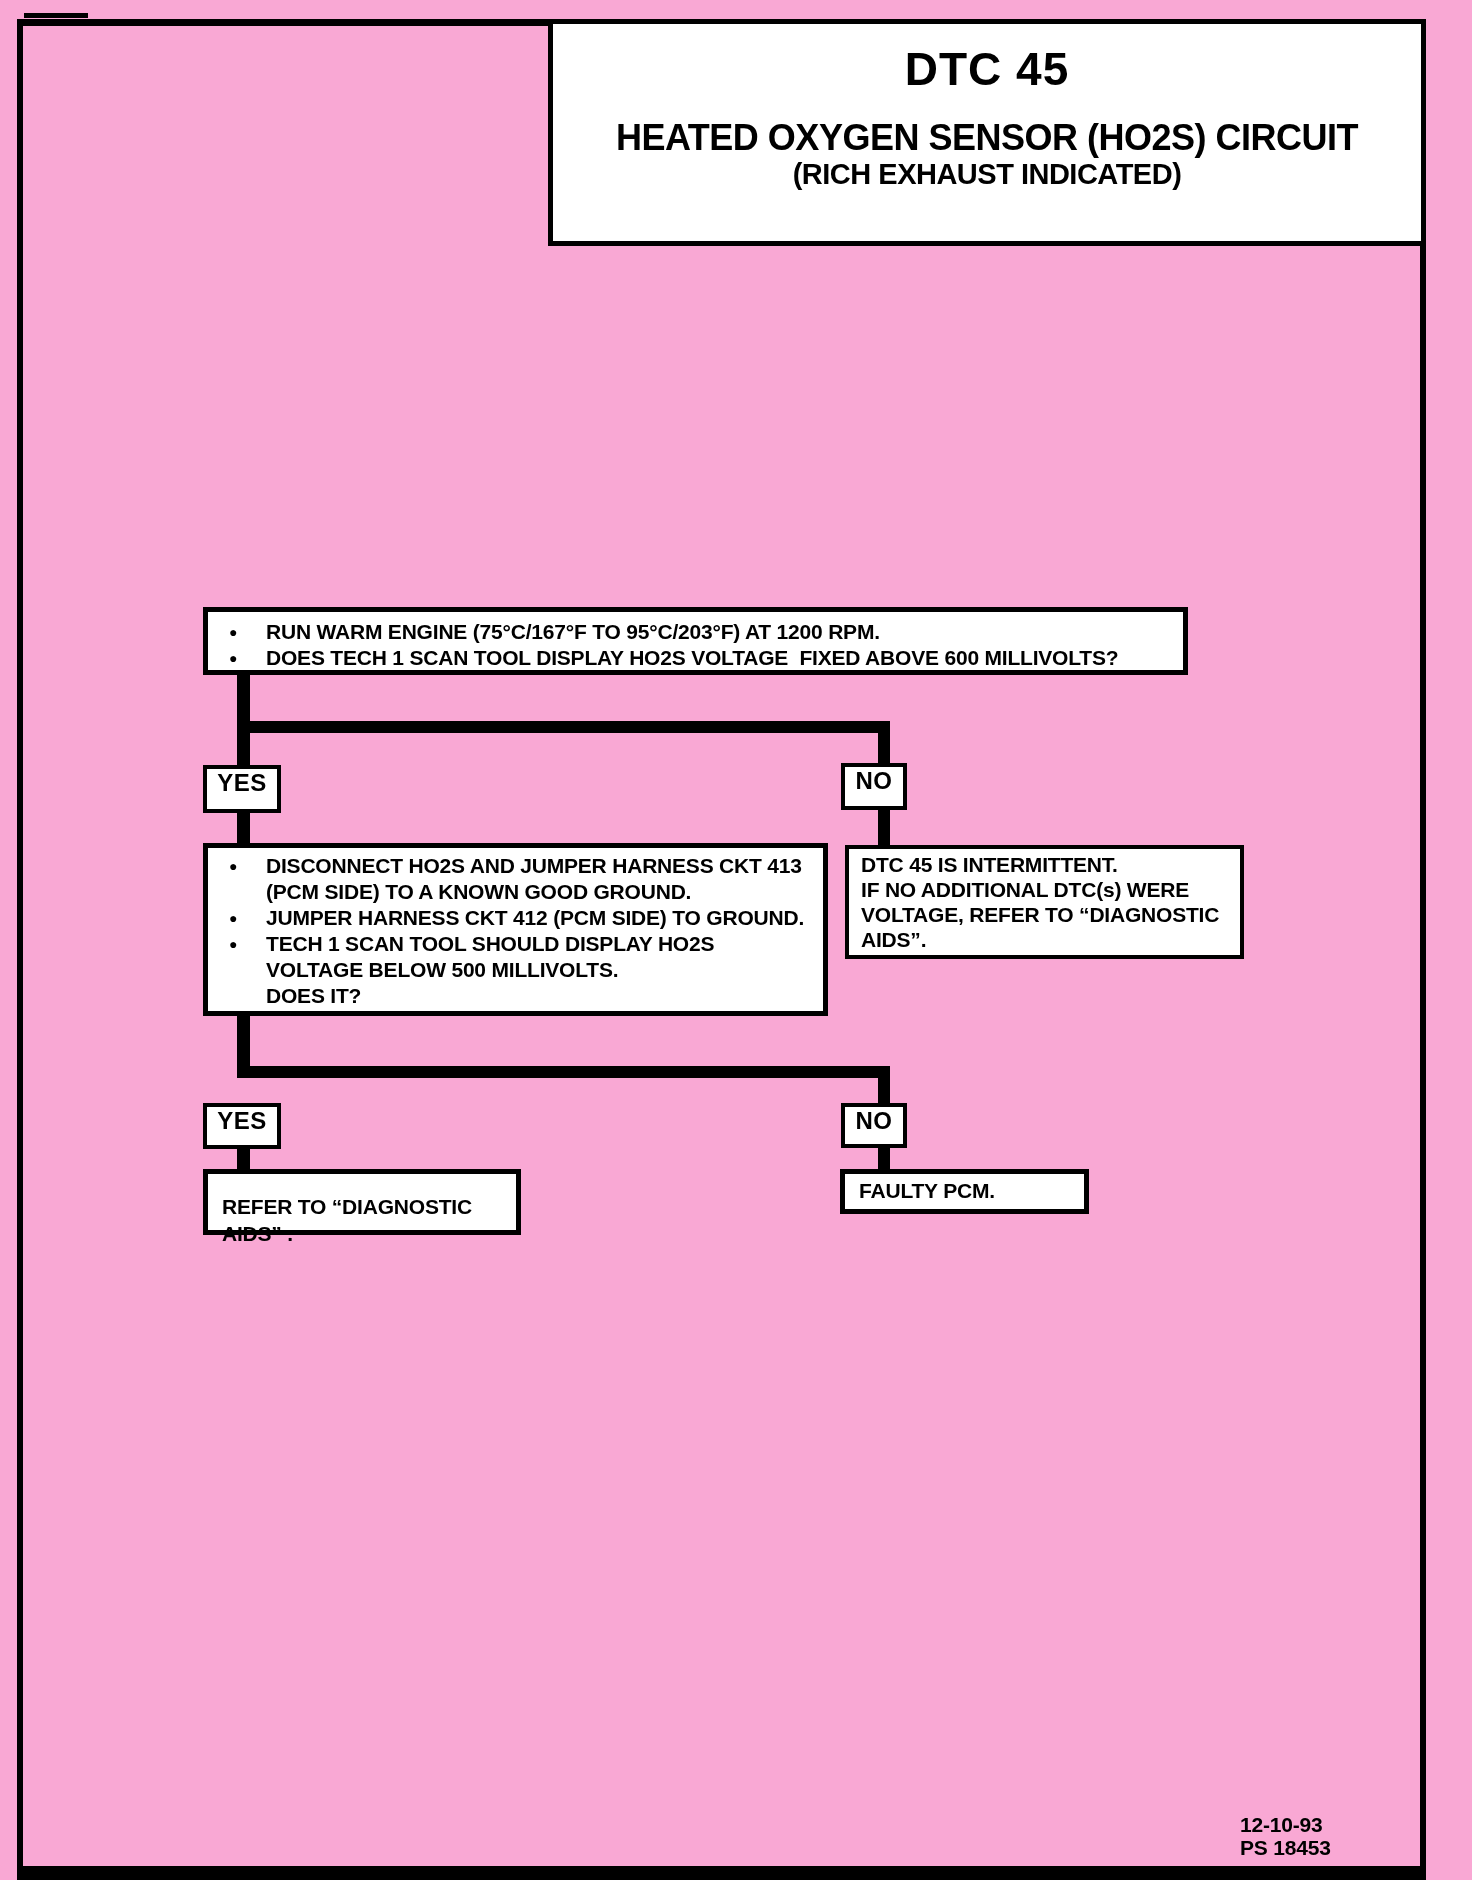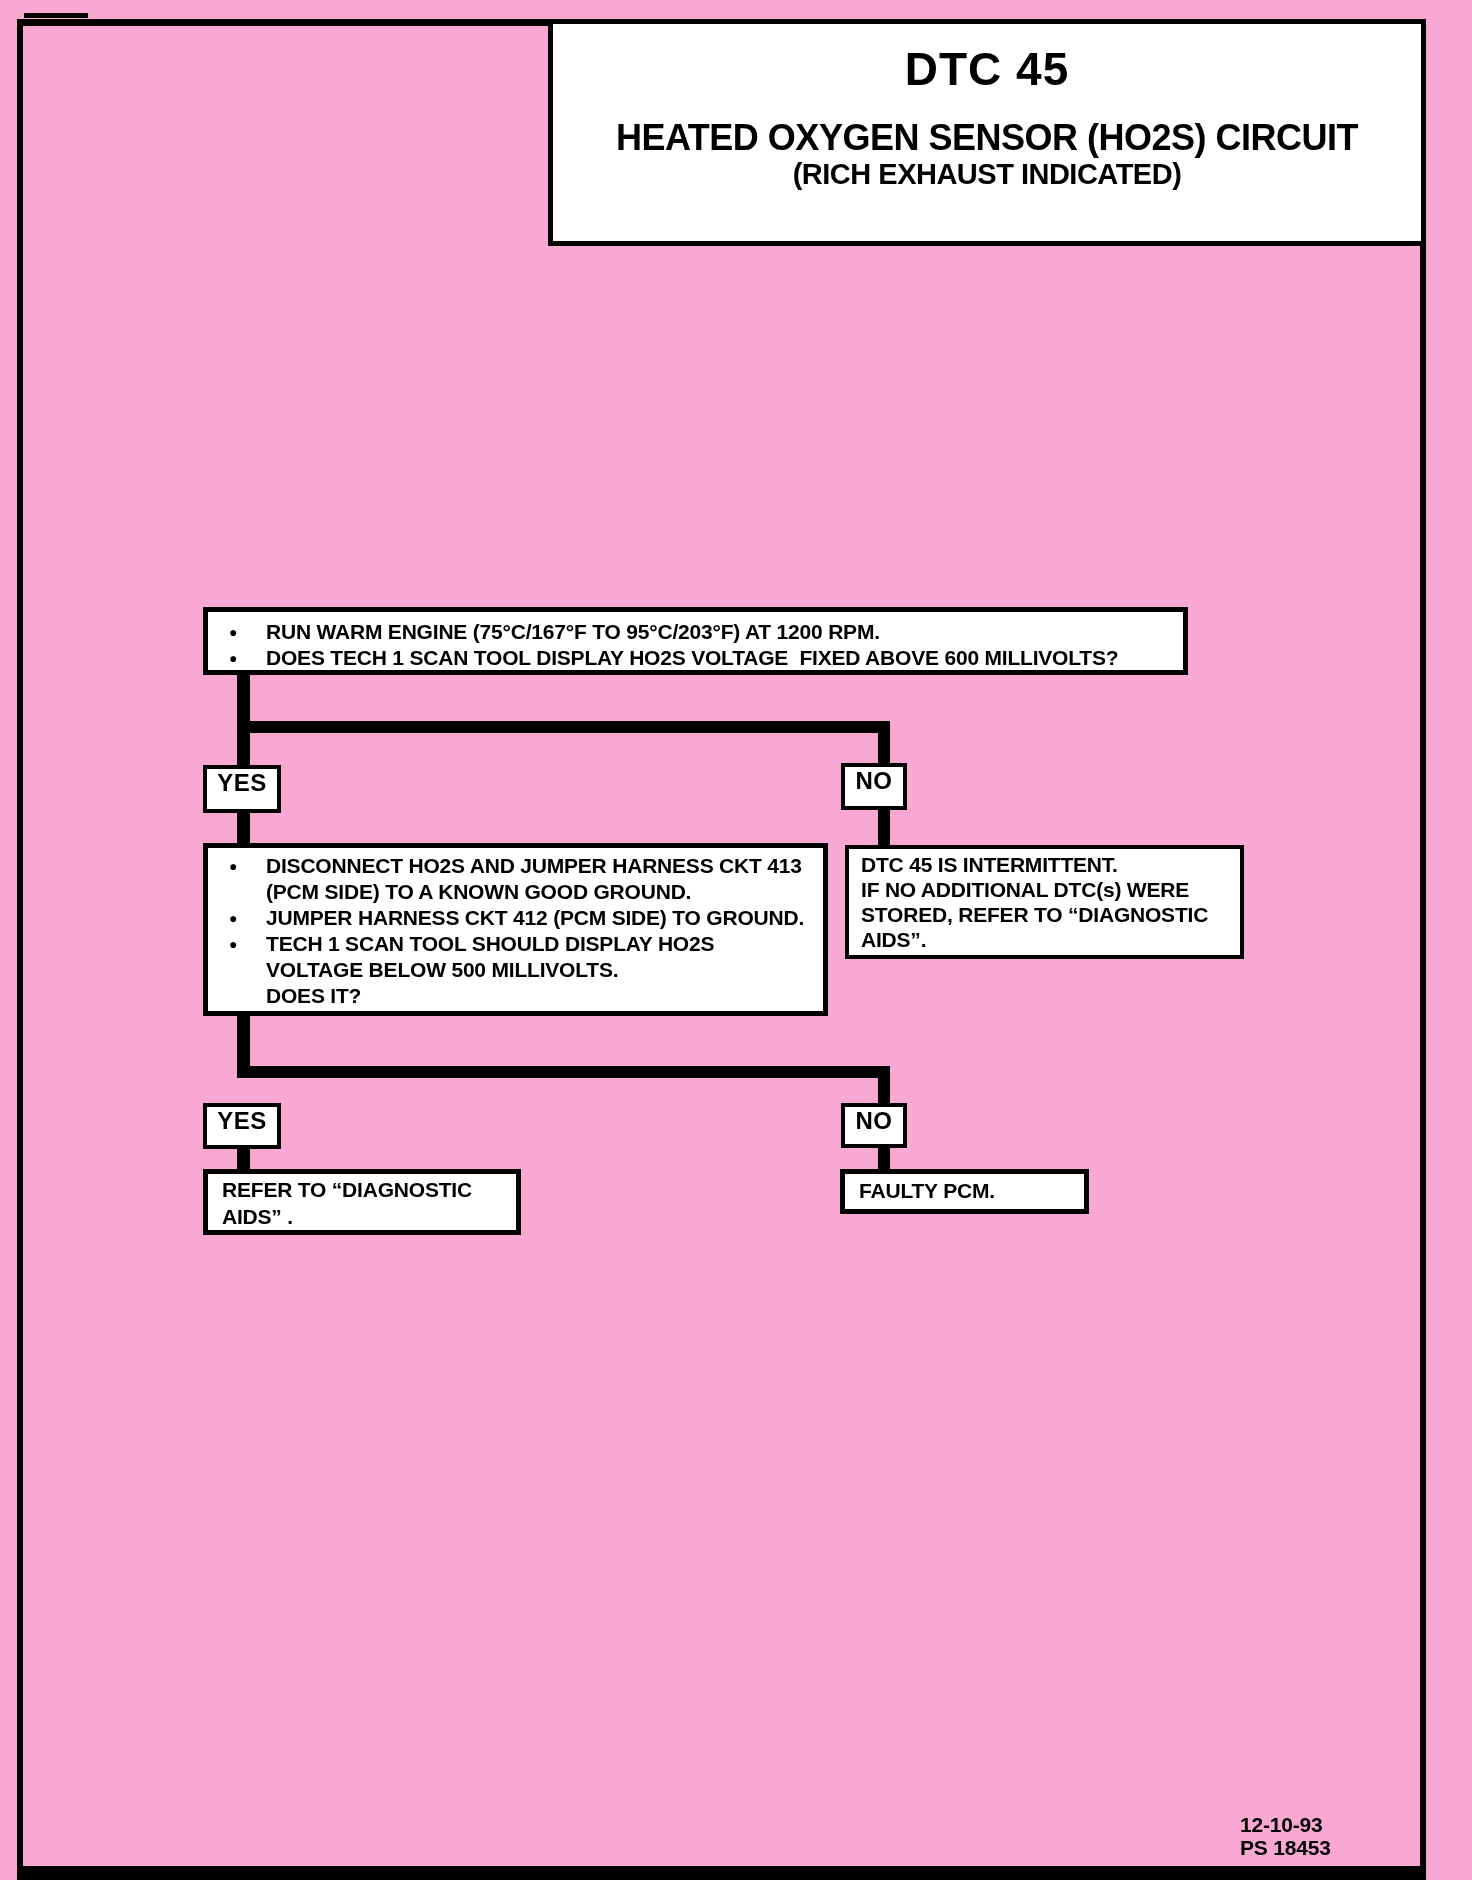--- a/index.html
+++ b/index.html
@@ -94,39 +94,39 @@
     </div>
     <div class="brow">
       <span class="bullet"></span>
       <span class="text">DOES IT?</span>
     </div>
   </div>
 
   <div class="box thin tbox" style="left:845px;top:845px;width:399px;height:114px;padding:3px 12px;">
     <span class="text" style="line-height:25px;">DTC 45 IS INTERMITTENT.</span>
     <span class="text" style="line-height:25px;">IF NO ADDITIONAL DTC(s) WERE</span>
-    <span class="text" style="line-height:25px;">STORED, REFER TO “DIAGNOSTIC</span>
+    <span class="text" style="line-height:25px;">VOLTAGE, REFER TO “DIAGNOSTIC</span>
     <span class="text" style="line-height:25px;">AIDS”.</span>
   </div>
 
   <div class="ink" style="left:237px;top:1016px;width:13px;height:62px;"></div>
   <div class="ink" style="left:237px;top:1066px;width:653px;height:12px;"></div>
   <div class="ink" style="left:878px;top:1066px;width:12px;height:38px;"></div>
 
   <div class="box yn" style="left:203px;top:1103px;width:78px;height:46px;">
     <span>YES</span>
   </div>
   <div class="box yn" style="left:841px;top:1103px;width:66px;height:45px;">
     <span>NO</span>
   </div>
 
   <div class="ink" style="left:237px;top:1149px;width:13px;height:21px;"></div>
   <div class="ink" style="left:878px;top:1148px;width:12px;height:22px;"></div>
 
-  <div class="box tbox" style="left:203px;top:1169px;width:318px;height:66px;padding:2px 14px;">
+  <div class="box tbox" style="left:203px;top:1169px;width:318px;height:66px;padding:19px 14px;">
     <span class="text" style="line-height:27px;">REFER TO “DIAGNOSTIC</span>
     <span class="text" style="line-height:27px;">AIDS” .</span>
   </div>
   <div class="box tbox" style="left:840px;top:1169px;width:249px;height:45px;padding:0 14px;">
     <span class="text" style="line-height:34px;">FAULTY PCM.</span>
   </div>
 
   <div class="footer-note" style="left:126px;top:1837px;">
     <span class="it">“AFTER REPAIRS,”</span><span> REFER TO DTC CRITERIA AND CONFIRM DTC DOES NOT RESET.</span>
   </div>

